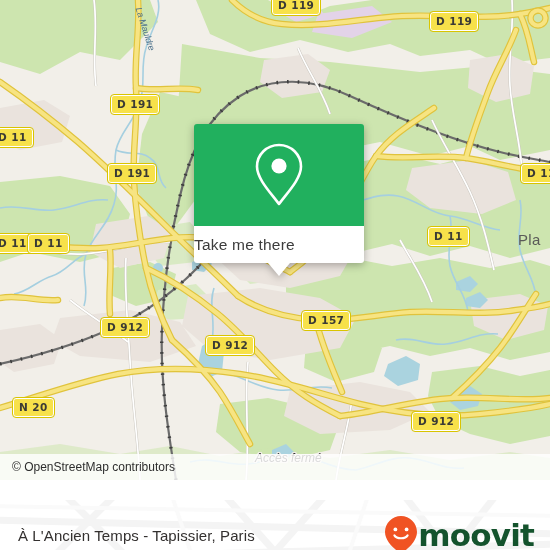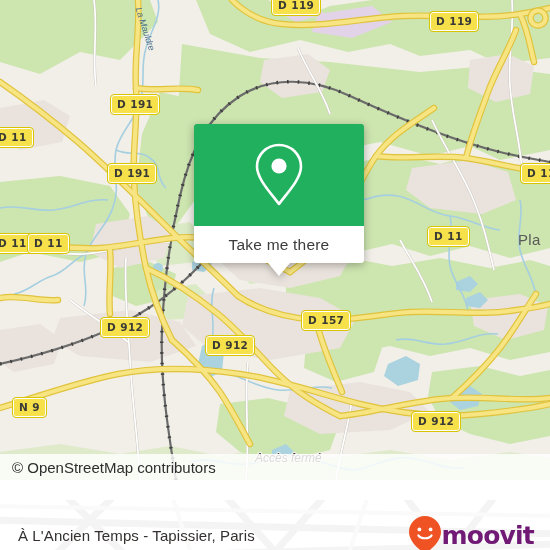--- a/index.html
+++ b/index.html
@@ -81,21 +81,21 @@
     left: 0; bottom: 0;
     width: 100%;
     height: 26px;
     background: rgba(255,255,255,0.82);
     display: flex;
     align-items: center;
     box-sizing: border-box;
     padding-left: 12px;
   }
   #attribution span {
-    font-size: 15px;
+    font-size: 12px;
     color: #2e2e2e;
     font-family: "Liberation Sans", sans-serif;
   }
 
   
   #popup {
     position: absolute;
     left: 194px; top: 124px;
     width: 170px;
     filter: drop-shadow(0 2px 4px rgba(0,0,0,0.30));
@@ -106,21 +106,21 @@
     border-radius: 3px 3px 0 0;
     display: flex;
     align-items: center;
     justify-content: center;
   }
   #popup-body {
     background: #ffffff;
     height: 37px;
     display: flex;
     align-items: center;
-    justify-content: center;
+    justify-content: flex-start;
     border-radius: 0 0 3px 3px;
     position: relative;
   }
   #popup-body span {
     font-size: 15.5px;
     color: #3c3c3c;
     letter-spacing: .2px;
   }
   #popup-tail {
     position: absolute;
@@ -152,23 +152,23 @@
     white-space: nowrap;
   }
   #footer-logo {
     position: absolute;
     right: 16px; top: 50%;
     transform: translateY(-50%);
     display: flex;
     align-items: center;
   }
   #footer-logo .wordmark {
-    font-size: 25px;
+    font-size: 31px;
     font-weight: bold;
-    color: #701a75;
+    color: #14532d;
     letter-spacing: -0.8px;
     line-height: 1;
     font-family: "DejaVu Sans", sans-serif;
   }
 </style>
 </head>
 <body>
 
 <div id="app">
 
@@ -378,21 +378,21 @@
         <div class="shield" style="left: 108px; top: 164px;">D 191</div>
         <div class="shield" style="left: -8px; top: 128px;">D 11</div>
         <div class="shield" style="left: -8px; top: 234px;">D 11</div>
         <div class="shield" style="left: 28px; top: 234px;">D 11</div>
         <div class="shield" style="left: 521px; top: 164px;">D 11</div>
         <div class="shield" style="left: 428px; top: 227px;">D 11</div>
         <div class="shield" style="left: 101px; top: 318px;">D 912</div>
         <div class="shield" style="left: 206px; top: 336px;">D 912</div>
         <div class="shield" style="left: 302px; top: 311px;">D 157</div>
         <div class="shield" style="left: 412px; top: 412px;">D 912</div>
-        <div class="shield" style="left: 13px; top: 398px;">N 9</div>
+        <div class="shield" style="left: 13px; top: 398px;">N 20</div>
       </div>
 
     <div id="textlabels">
         <div class="map-label label-place" style="left: 518px; top: 231px;">Pla</div>
         <div class="map-label label-poi" style="left: 255px; top: 432px; margin-top: 19px;">Accès fermé</div>
         <div class="map-label label-river" style="left: 143px; top: 6px; transform: rotate(72deg);">La Mauldre</div>
       </div>
 
     <div id="popup">
       <div id="popup-head">

